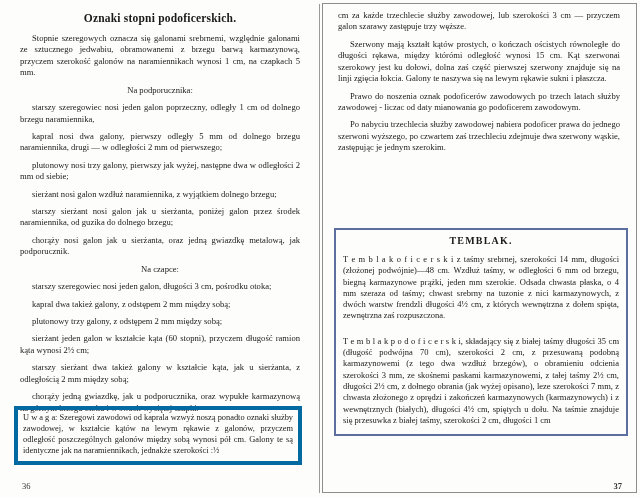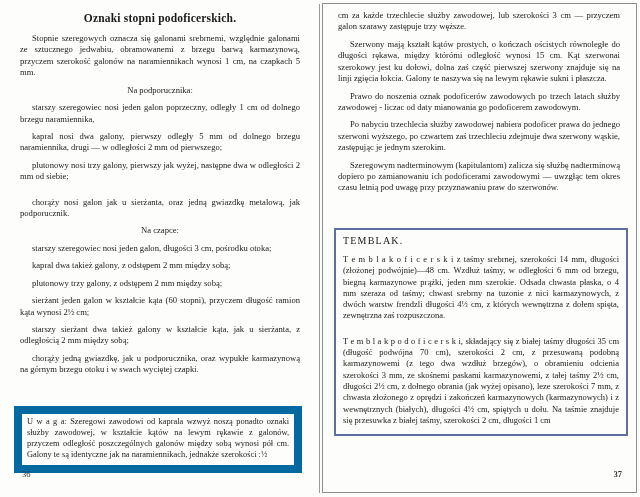--- a/index.html
+++ b/index.html
@@ -76,53 +76,54 @@
     text-indent: 0;
   }
   .spacer {
     height: 4px;
   }
   .note-box {
     position: absolute;
     left: 14px;
     top: 406px;
     width: 288px;
-    border: 8px solid #0369a1;
+    border: 4px solid #0369a1;
     box-sizing: border-box;
     padding: 3px 5px 4px 5px;
     background: transparent;
   }
   .note-box p {
     margin: 0;
     font-size: 8.4px;
     line-height: 1.3;
   }
   .temblak-box {
     position: absolute;
     left: 334px;
     top: 228px;
     width: 294px;
     border: 2px solid #5c6f9e;
     box-sizing: border-box;
     padding: 5px 7px 6px 7px;
   }
   .temblak-box h2 {
     font-size: 10px;
-    font-weight: normal;
+    font-weight: bold;
+    text-align: center;
     margin: 0 0 6px 0;
     letter-spacing: 1.2px;
   }
   .temblak-box p {
     font-size: 8.5px;
     line-height: 1.33;
     margin: 8px 0 2px 0;
   }
   .folio {
     position: absolute;
-    bottom: 18px;
+    bottom: 6px;
     font-size: 8.5px;
     color: #333;
   }
   .folio-left { left: 22px; }
   .folio-right { right: 18px; font-weight: bold; }
 </style>
 </head>
 <body>
 
 <div class="page">
@@ -136,21 +137,23 @@
     <p class="ind">Stopnie szeregowych oznacza się galonami srebrnemi, względnie galonami ze sztucznego jedwabiu, obramowanemi z brzegu barwą karmazynową, przyczem szerokość galonów na naramiennikach wynosi 1 cm, na czapkach 5 mm.</p>
     <div class="spacer"></div>
     <p class="center">Na podporucznika:</p>
     <div class="spacer"></div>
     <p class="ind">starszy szeregowiec nosi jeden galon poprzeczny, odległy 1 cm od dolnego brzegu naramiennika,</p>
     <div class="spacer"></div>
     <p class="ind">kapral nosi dwa galony, pierwszy odległy 5 mm od dolnego brzegu naramiennika, drugi — w odległości 2 mm od pierwszego;</p>
     <div class="spacer"></div>
     <p class="ind">plutonowy nosi trzy galony, pierwszy jak wyżej, następne dwa w odległości 2 mm od siebie;</p>
     <div class="spacer"></div>
+    <p class="ind">sierżant nosi galon wzdłuż naramiennika, z wyjątkiem dolnego brzegu;</p>
     <div class="spacer"></div>
+    <p class="ind">starszy sierżant nosi galon jak u sierżanta, poniżej galon przez środek naramiennika, od guzika do dolnego brzegu;</p>
     <div class="spacer"></div>
     <p class="ind">chorąży nosi galon jak u sierżanta, oraz jedną gwiazdkę metalową, jak podporucznik.</p>
     <div class="spacer"></div>
     <p class="center">Na czapce:</p>
     <div class="spacer"></div>
     <p class="ind">starszy szeregowiec nosi jeden galon, długości 3 cm, pośrodku otoka;</p>
     <div class="spacer"></div>
     <p class="ind">kapral dwa takież galony, z odstępem 2 mm między sobą;</p>
     <div class="spacer"></div>
     <p class="ind">plutonowy trzy galony, z odstępem 2 mm między sobą;</p>
@@ -170,21 +173,20 @@
 
   <div class="column col-right">
     <p>cm za każde trzechlecie służby zawodowej, lub szerokości 3 cm — przyczem galon szarawy zastępuje trzy węższe.</p>
     <div class="spacer"></div>
     <p class="ind">Szerwony mają kształt kątów prostych, o kończach ościstych równoległe do długości rękawa, między którómi odległość wynosi 15 cm. Kąt szerwonai szerokowy jest ku dołowi, dolna zaś część pierwszej szerwony znajduje się na linji zgięcia łokcia. Galony te naszywa się na lewym rękawie sukni i płaszcza.</p>
     <div class="spacer"></div>
     <p class="ind">Prawo do noszenia oznak podoficerów zawodowych po trzech latach służby zawodowej - liczac od daty mianowania go podoficerem zawodowym.</p>
     <div class="spacer"></div>
     <p class="ind">Po nabyciu trzechlecia służby zawodowej nabiera podoficer prawa do jednego szerwoni wyższego, po czwartem zaś trzechleciu zdejmuje dwa szerwony wąskie, zastępując je jednym szerokim.</p>
     <div class="spacer"></div>
-    <p class="ind">Szeregowym nadterminowym (kapitulantom) zalicza się służbę nadterminową dopiero po zamianowaniu ich podoficerami zawodowymi — uwzgłąc tem okres czasu letnią pod uwagę przy przyznawaniu praw do szerwonów.</p>
   </div>
 
   <div class="temblak-box">
     <h2>TEMBLAK.</h2>
     <p>T e m b l a k   o f i c e r s k i  z taśmy srebrnej, szerokości 14 mm, długości (złożonej podwójnie)—48 cm. Wzdłuż taśmy, w odległości 6 mm od brzegu, biegną karmazynowe prążki, jeden mm szerokie. Odsada chwasta płaska, o 4 mm szeraza od taśmy; chwast srebrny na tuzonie z nici karmazynowych, z dwóch warstw frendzli długości 4½ cm, z których wewnętrzna z dołem spięta, zewnętrzna zaś rozpuszczona.</p>
     <div class="spacer"></div>
     <p>T e m b l a k   p o d o f i c e r s k i, składający się z białej taśmy długości 35 cm (długość podwójna 70 cm), szerokości 2 cm, z przesuwaną podobną karmazynowemi (z tego dwa wzdłuż brzegów), o obramieniu odcienia szerokości 3 mm, ze skośnemi paskami karmazynowemi, z tałej taśmy 2½ cm, długości 2½ cm, z dołnego obrania (jak wyżej opisano), leze szerokości 7 mm, z chwasta złożonego z oprędzi i zakończeń karmazynowych (karmazynowych) i z wewnętrznych (białych), długości 4½ cm, spiętych u dołu. Na taśmie znajduje się przesuwka z białej taśmy, szerokości 2 cm, długości 1 cm</p>
   </div>
 
   <div class="folio folio-right">37</div>

